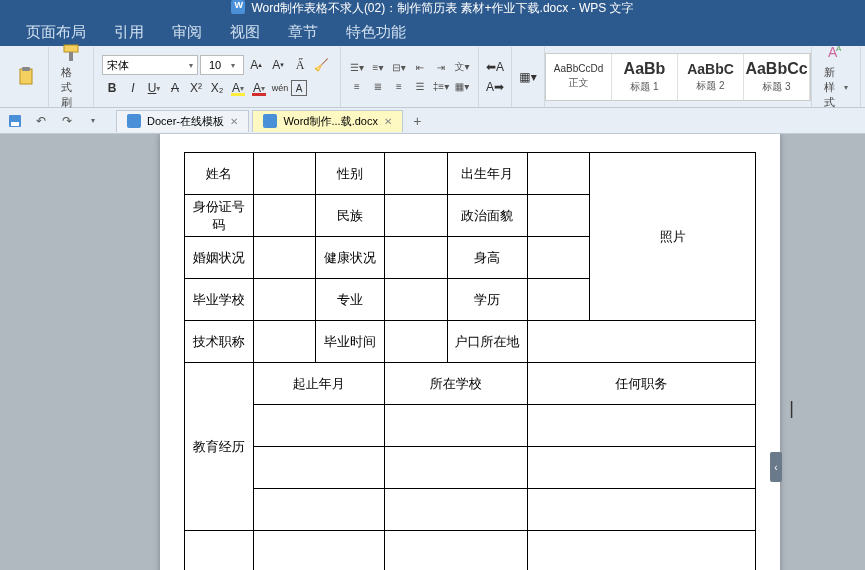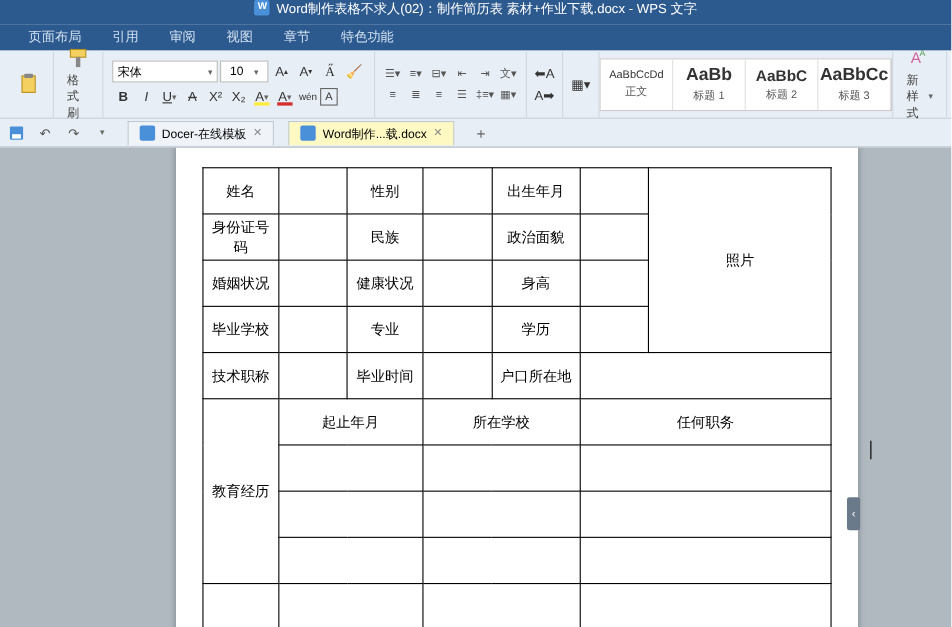--- a/index.html
+++ b/index.html
@@ -1,40 +1,40 @@
 <!DOCTYPE html>
 <html><head>
 <meta charset="utf-8">
 <style>
 *{box-sizing:border-box;margin:0;padding:0;font-family:"Microsoft YaHei",SimSun,sans-serif}
 body{background:#fff;width:865px;height:570px;overflow:hidden;position:relative}
 .titlebar{background:#2d5a8e;height:22px;display:flex;justify-content:center;color:#fff;font-size:12px}
 .titlebar .icon{margin-right:6px;width:14px;height:14px;background:#4a90d9;display:inline-block;border-radius:2px;position:relative}
 .titlebar .icon::after{content:"W";font-size:9px;font-weight:bold;position:absolute;left:3px;top:0;color:#fff}
 .ribbon-tabs{background:#2d5a8e;height:24px;display:flex;align-items:flex-end;padding-left:12px}
-.ribbon-tabs .tab{color:#d0e0f0;font-size:12px;padding:4px 14px;cursor:pointer}
+.ribbon-tabs .tab{color:#d0e0f0;font-size:15px;padding:4px 14px;cursor:pointer}
 .ribbon{background:#e8eef5;height:62px;border-bottom:1px solid #c0cad5;display:flex;align-items:center;padding:0 4px;gap:0}
 .ribbon-group{display:flex;flex-direction:column;align-items:center;padding:2px 6px;height:60px;border-right:1px solid #d0d8e0;justify-content:center}
 .big-btn{display:flex;flex-direction:column;align-items:center;font-size:11px;color:#444;cursor:pointer;padding:2px 6px}
 .big-btn .ic{width:20px;height:20px;margin-bottom:2px}
 .font-row{display:flex;align-items:center;gap:2px;margin-bottom:3px}
 .font-sel{background:#fff;border:1px solid #bbb;font-size:11px;padding:1px 4px;height:20px;width:96px;display:flex;align-items:center;justify-content:space-between;cursor:pointer}
 .size-sel{background:#fff;border:1px solid #bbb;font-size:11px;padding:1px 8px;height:20px;width:44px;display:flex;align-items:center;justify-content:space-between;cursor:pointer}
 .caret{font-size:8px;color:#666}
 .sm-btn{width:20px;height:20px;display:flex;align-items:center;justify-content:center;font-size:12px;color:#333;cursor:pointer;border:1px solid transparent}
 .fmt-row{display:flex;align-items:center;gap:1px}
 .para-grid{display:grid;grid-template-columns:repeat(6,20px);gap:1px}
 .para-btn{width:20px;height:18px;display:flex;align-items:center;justify-content:center;cursor:pointer;font-size:10px;color:#555}
 .styles{display:flex;align-items:flex-end;height:48px;border:1px solid #ccc;background:#fff}
 .style-item{width:66px;height:46px;display:flex;flex-direction:column;align-items:center;justify-content:center;border-right:1px solid #e0e0e0;cursor:pointer;font-size:10px}
 .style-item .prev{font-size:13px;color:#333;margin-bottom:2px}
 .style-item .lbl{font-size:10px;color:#555}
 .qat{background:#e8eef5;height:26px;border-bottom:1px solid #c0cad5;display:flex;align-items:center;padding:0 4px;gap:4px}
 .qat .qbtn{width:22px;height:20px;display:flex;align-items:center;justify-content:center;cursor:pointer;font-size:12px;color:#555}
-.doc-tabs{display:flex;align-items:center;margin-left:8px;gap:14px}
+.doc-tabs{display:flex;align-items:center;margin-left:8px;gap:4px}
 .doc-tab{background:#f0f4f8;border:1px solid #c0cad5;border-bottom:none;padding:3px 10px;font-size:11px;display:flex;align-items:center;gap:6px;cursor:pointer;height:22px;margin-right:-1px}
 .doc-tab.active{background:#fef9c3}
 .doc-tab .tic{width:14px;height:14px;background:#4a90d9;display:inline-block;border-radius:2px}
 .doc-tab .close{font-size:10px;color:#888;cursor:pointer}
 .add-tab{width:22px;text-align:center;color:#666;cursor:pointer;font-size:14px}
 .canvas{position:absolute;top:134px;left:0;right:0;bottom:0;background:#b0b8c0;overflow:hidden}
 .page{position:absolute;left:160px;top:0;width:620px;height:700px;background:#fff;box-shadow:0 0 6px rgba(0,0,0,.3);padding:18px 24px}
 .resume-tbl{border-collapse:collapse;width:100%;font-size:13px}
 .resume-tbl td{border:1px solid #000;text-align:center;vertical-align:middle;height:42px;padding:2px 4px}
 .cursor-mark{position:absolute;right:-14px;top:264px;font-size:18px;color:#333}

